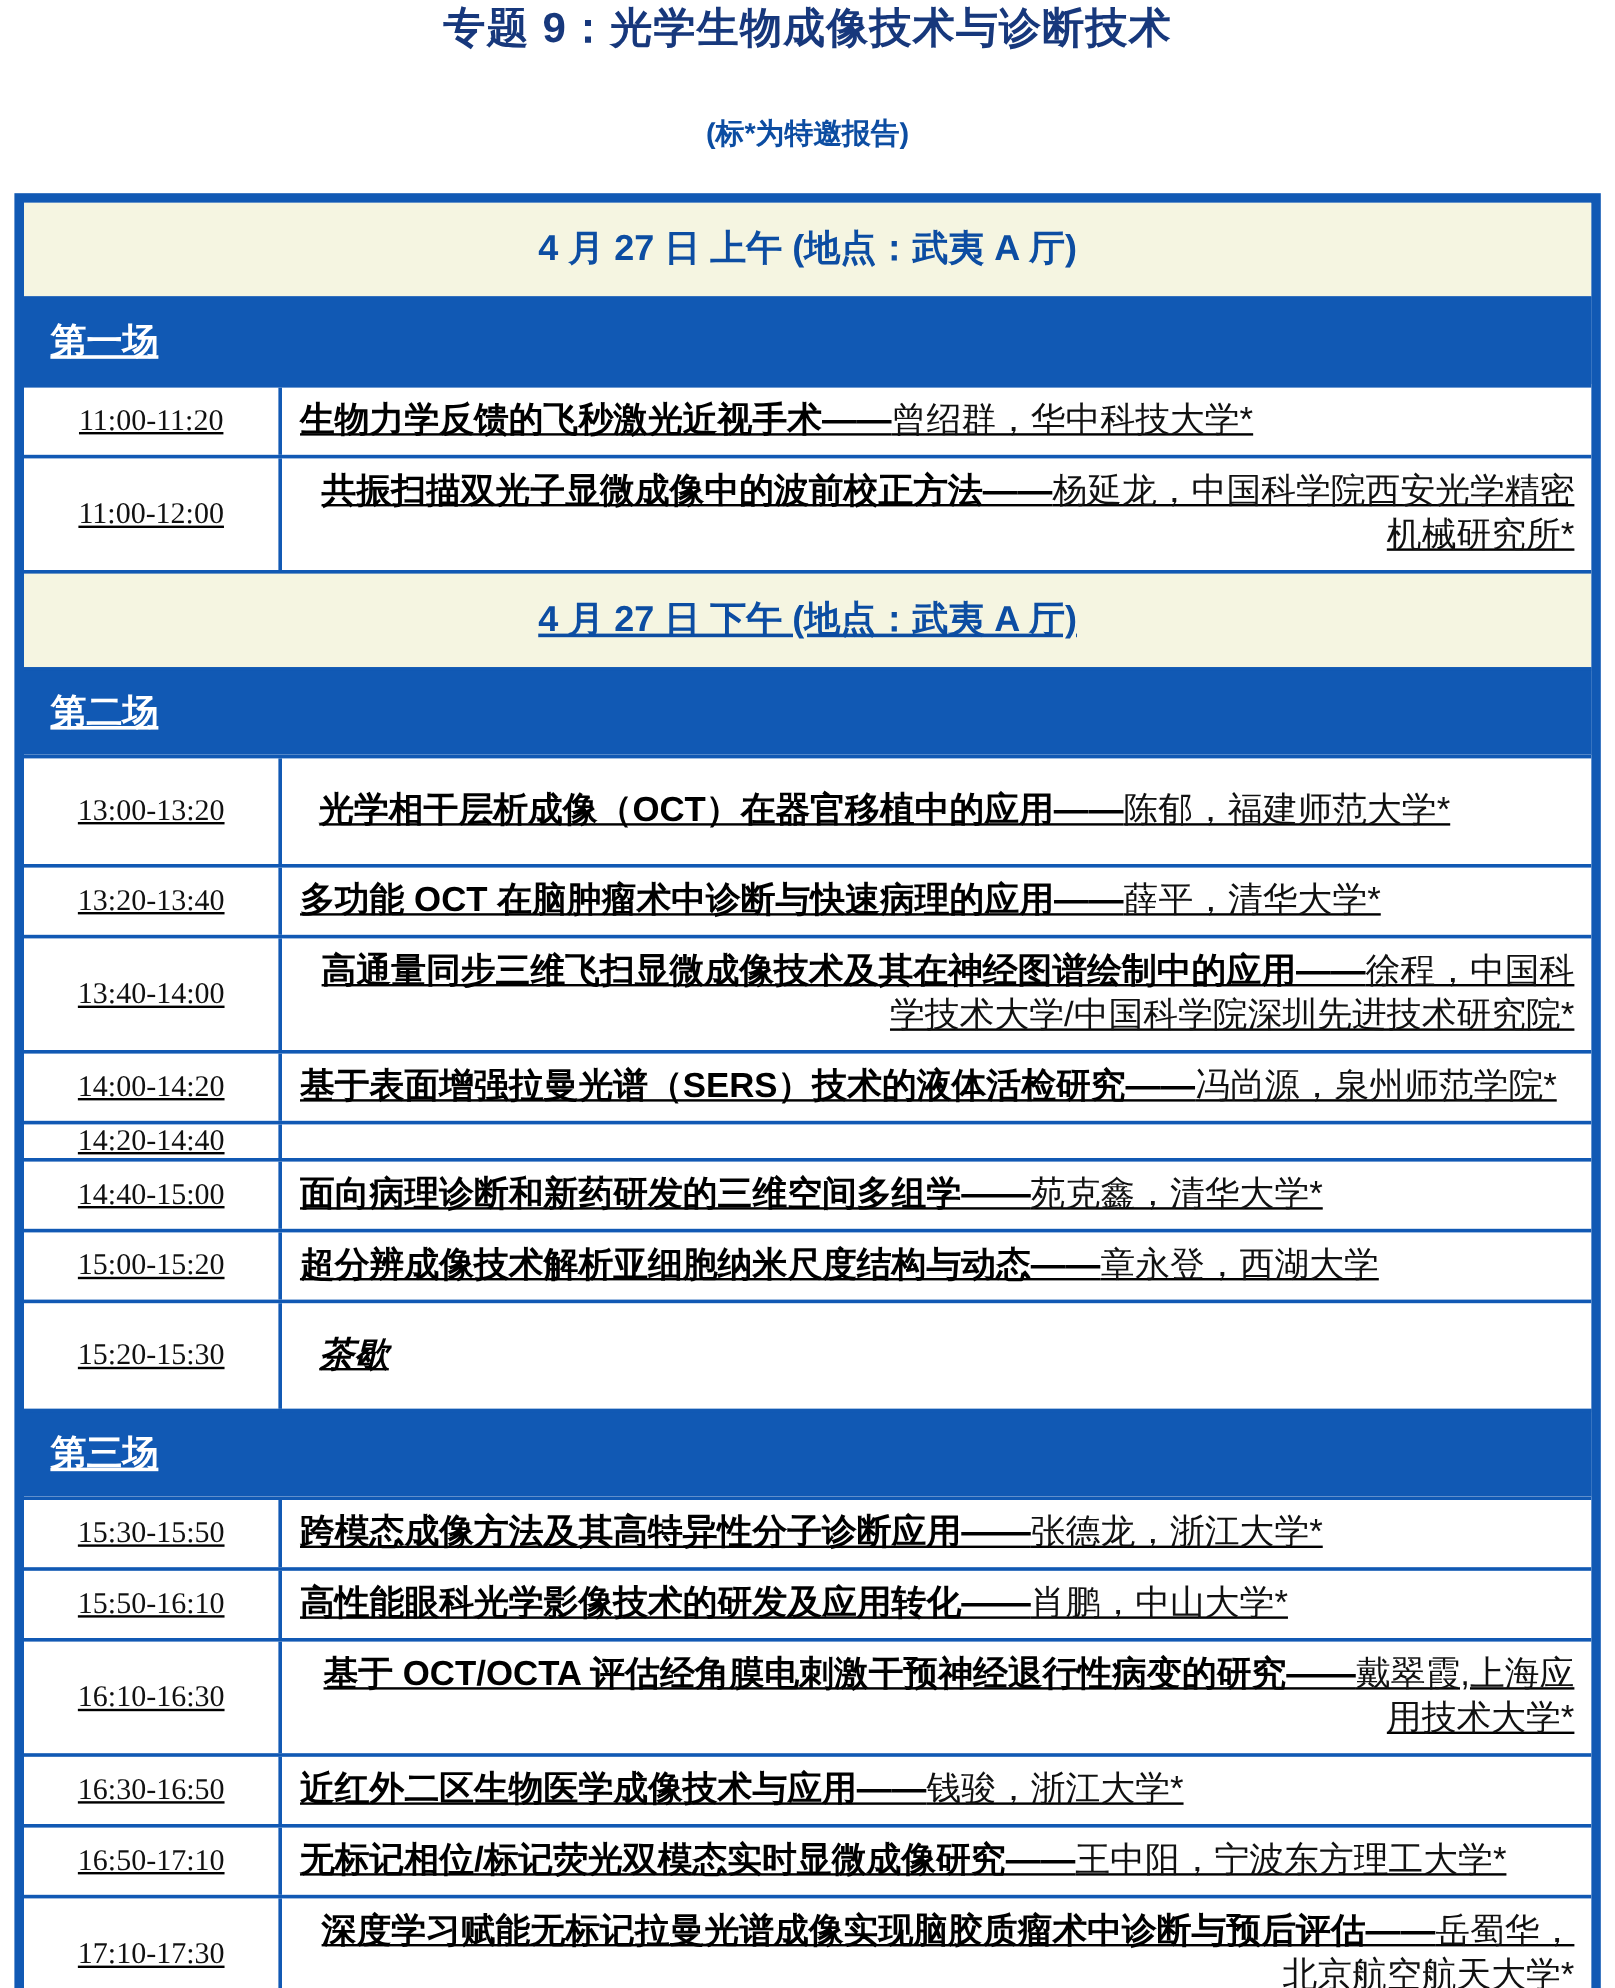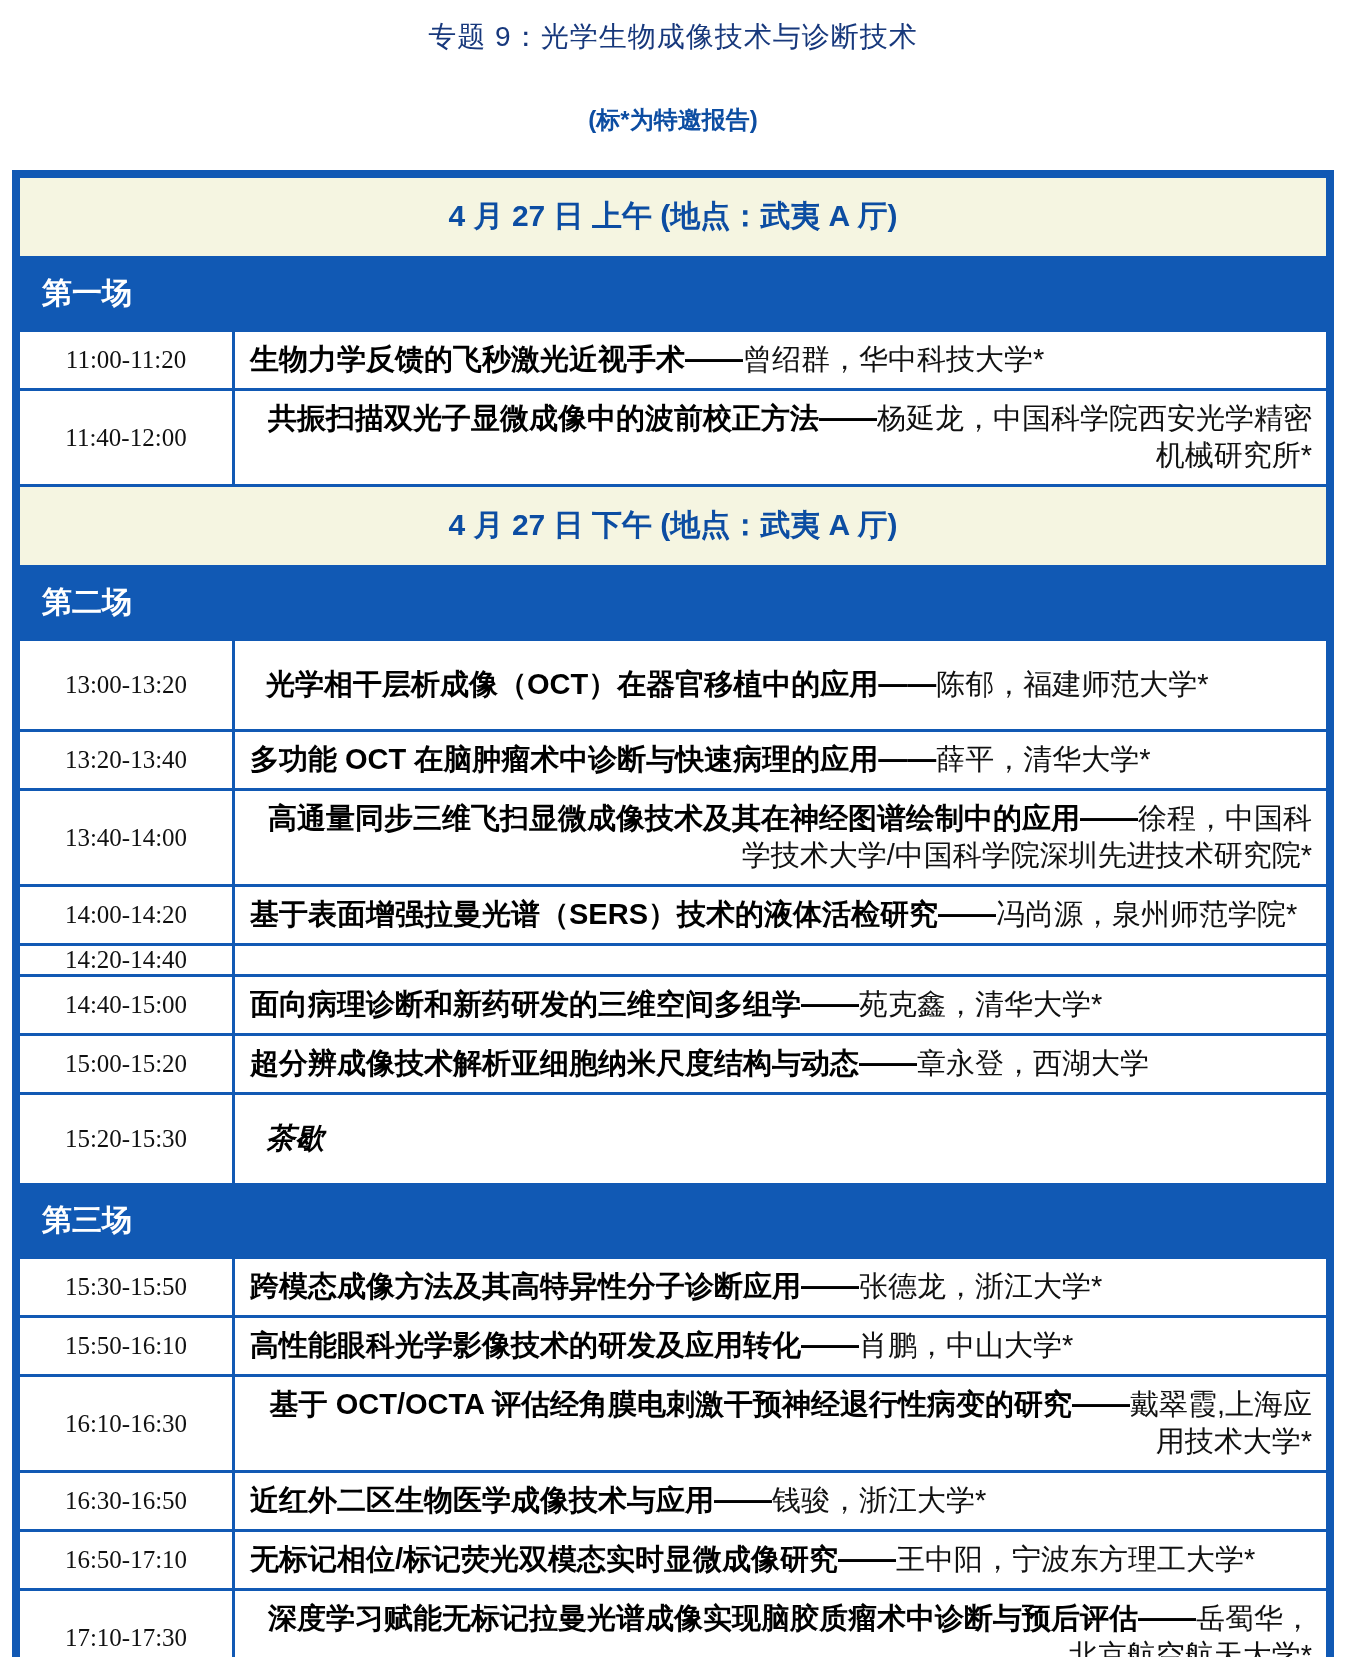--- a/index.html
+++ b/index.html
@@ -9,38 +9,37 @@
     --cream:#F5F5E1;
     --ink:#111111;
   }
   html,body{
     margin:0;padding:0;background:#ffffff;
     width:1346px;min-height:1657px;
     font-family:"Liberation Sans", sans-serif;
     -webkit-font-smoothing:antialiased;
   }
   .page-title{
-    margin-top:18px;
     text-align:center;
-    font-size:28px;font-weight:400;
+    font-size:35px;font-weight:700;
     color:var(--title-navy);
     letter-spacing:1px;
   }
   .page-subtitle{
     margin-top:48px;
     text-align:center;
     font-size:24px;font-weight:700;
     color:var(--header-blue);
   }
   .program{
     margin:34px 12px 0 12px;
     border:8px solid var(--band-blue);
     background:#ffffff;
   }
-  .program > div + div{border-top:3px solid var(--band-blue);}
+  .program > div + div{border-top:3px solid var(--band-blue);text-decoration:underline;}
   .date-band{
     background:var(--cream);
     color:var(--header-blue);
     font-size:30px;font-weight:700;
     text-align:center;
     padding:18px 0 19px 0;
   }
   .session-band{
     background:var(--band-blue);
     color:#ffffff;
@@ -79,21 +78,21 @@
 <div class="program">
     <div class="date-band">4 月 27 日 上午 (地点：武夷 A 厅)</div>
     <div class="session-band">第一场</div>
     <div class="talk-row">
       <div class="talk-time">11:00-11:20</div>
       <div class="talk-content">
         <p style="margin: 0px;"><span class="talk-title">生物力学反馈的飞秒激光近视手术——</span><span class="talk-speaker">曾绍群，华中科技大学*</span></p>
       </div>
     </div>
     <div class="talk-row">
-      <div class="talk-time">11:40-12:00</div>
+      <div class="talk-time">11:00-12:00</div>
       <div class="talk-content">
         <p style="margin: 0px;"><span class="talk-title">共振扫描双光子显微成像中的波前校正方法——</span><span class="talk-speaker">杨延龙，中国科学院西安光学精密机械研究所*</span></p>
       </div>
     </div>
     <div class="date-band">4 月 27 日 下午 (地点：武夷 A 厅)</div>
     <div class="session-band">第二场</div>
     <div class="talk-row">
       <div class="talk-time">13:00-13:20</div>
       <div class="talk-content">
         <p style="margin: 16px;"><span class="talk-title">光学相干层析成像（OCT）在器官移植中的应用——</span><span class="talk-speaker">陈郁，福建师范大学*</span></p>

